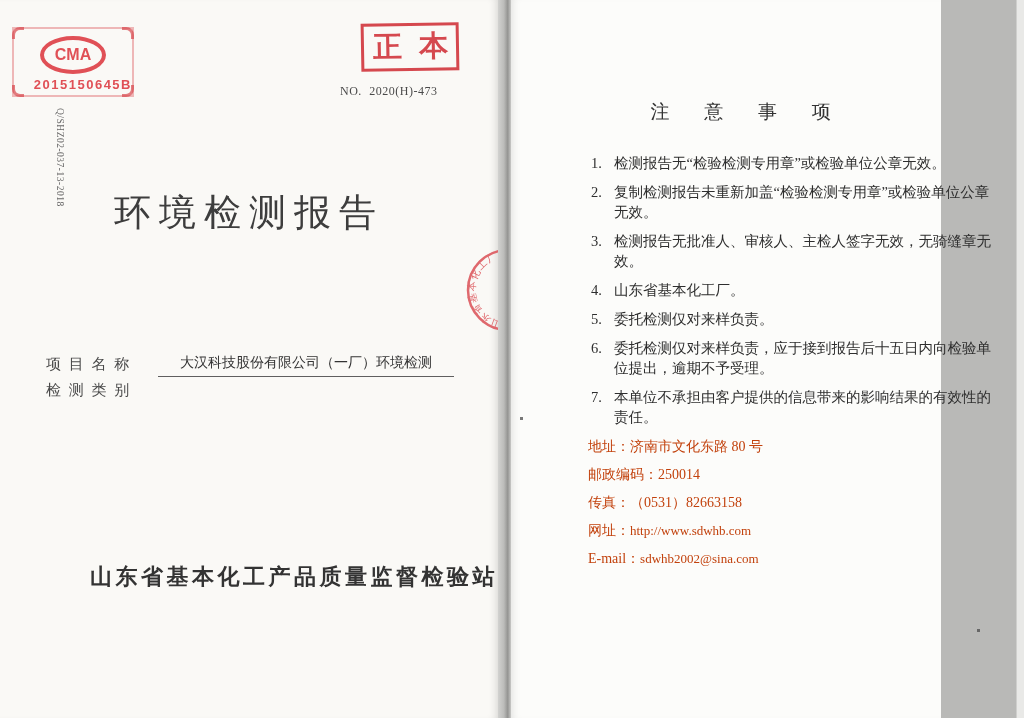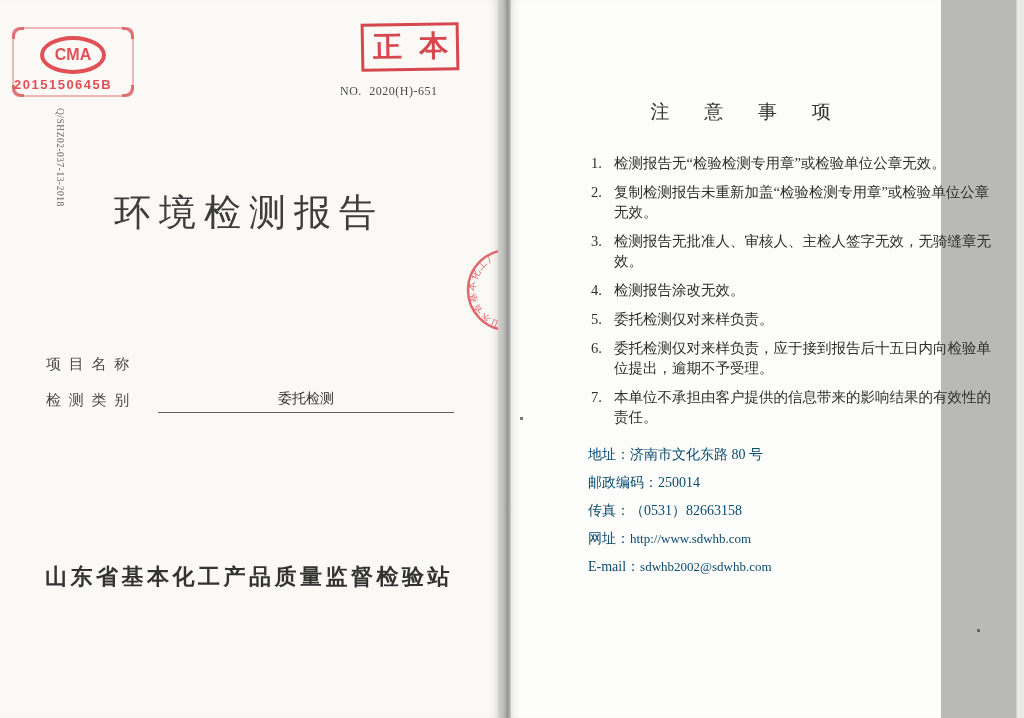--- a/index.html
+++ b/index.html
@@ -9,67 +9,67 @@
   
   .page{position:absolute;top:0;height:718px;}
   .page-left{left:0;width:498px;background:#faf9f6;box-shadow:inset -7px 0 9px -6px rgba(0,0,0,.16);}
   .page-gap{position:absolute;top:0;left:498px;width:13px;height:718px;
     background:linear-gradient(90deg,#d2d2d0 0%,#bcbcba 45%,#949492 75%,#c9c9c7 100%);}
   .page-right{left:511px;width:430px;background:#fcfcfa;box-shadow:inset 7px 0 9px -6px rgba(0,0,0,.12);}
   .edge-strip{position:absolute;top:0;left:1016px;width:8px;height:718px;background:#e9e9e7;border-left:1px solid #cfcfcd;}
 
   
   .cma-frame{position:absolute;left:12px;top:27px;width:118px;height:66px;
-    border:2px solid rgba(217,75,81,.38);border-radius:13px;}
+    border:2px solid rgba(217,75,81,.38);border-radius:0;}
   .cma-corner{position:absolute;width:9px;height:9px;}
   .c-tl{left:-2px;top:-2px;border-left:3px solid rgba(215,70,76,.7);border-top:3px solid rgba(215,70,76,.7);border-top-left-radius:8px;}
   .c-tr{right:-2px;top:-2px;border-right:3px solid rgba(215,70,76,.7);border-top:3px solid rgba(215,70,76,.7);border-top-right-radius:8px;}
   .c-bl{left:-2px;bottom:-2px;border-left:3px solid rgba(215,70,76,.7);border-bottom:3px solid rgba(215,70,76,.7);border-bottom-left-radius:8px;}
   .c-br{right:-2px;bottom:-2px;border-right:3px solid rgba(215,70,76,.7);border-bottom:3px solid rgba(215,70,76,.7);border-bottom-right-radius:8px;}
   .cma-oval{width:58px;height:30px;margin:7px auto 3px auto;border:4px solid #e05056;border-radius:50%;
     display:flex;align-items:center;justify-content:center;}
   .cma-text{font-family:"Liberation Sans","DejaVu Sans",sans-serif;font-weight:bold;font-size:16px;color:#e05056;letter-spacing:0;}
-  .cma-num{text-align:left;font-family:"Liberation Sans","DejaVu Sans",sans-serif;font-weight:bold;
+  .cma-num{text-align:right;font-family:"Liberation Sans","DejaVu Sans",sans-serif;font-weight:bold;
     font-size:13px;color:#e05056;letter-spacing:1.5px;}
 
   
   .zhengben{position:absolute;left:361px;top:23px;width:92px;height:42px;border:3px solid #d5484e;
     display:flex;align-items:center;justify-content:center;transform:rotate(-1deg);}
   .zhengben span{font-size:29px;font-weight:600;color:#d5484e;letter-spacing:17px;transform:translateX(9px);}
 
   .report-no{position:absolute;left:340px;top:84px;font-size:12px;color:#4a4a4a;word-spacing:4px;letter-spacing:.5px;}
 
   .std-code{position:absolute;left:55px;top:108px;writing-mode:vertical-rl;font-size:9.5px;color:#676767;letter-spacing:.5px;}
 
   .cover-title{position:absolute;left:0;top:188px;width:100%;text-align:center;
     font-size:37px;letter-spacing:8px;color:#3d3d3d;}
 
   
   .fields{position:absolute;left:46px;top:351px;width:408px;}
-  .field-row{display:flex;align-items:flex-end;min-height:26px;margin-bottom:10px;}
+  .field-row{display:flex;align-items:flex-end;min-height:26px;}
   .field-label{width:112px;font-size:15px;color:#4a4a4a;letter-spacing:2px;padding-bottom:3px;white-space:nowrap;}
   .field-value{flex:1;border-bottom:1px solid #5f5f5f;text-align:center;font-size:14px;color:#333;
     padding-bottom:5px;line-height:1.15;}
 
-  .org-name{position:absolute;left:0;top:562px;width:100%;text-align:center;
+  .org-name{position:absolute;left:0;top:562px;width:100%;text-align:right;
     font-size:22px;font-weight:700;letter-spacing:3.5px;color:#333;}
 
   
   .edge-seal{position:absolute;left:459px;top:248px;width:39px;height:94px;overflow:hidden;opacity:.9;}
 
   
   .notice-title{position:absolute;left:0;top:99px;width:100%;text-align:center;
     font-size:19px;letter-spacing:15px;color:#333;font-weight:500;transform:translateX(22px);}
   .notes{position:absolute;left:80px;top:153px;width:400px;}
   .note-item{display:flex;margin-bottom:9px;font-size:14.5px;line-height:20px;color:#2e2e2e;}
   .note-num{width:23px;flex:none;}
   .note-text{flex:1;}
 
   .contact{position:absolute;left:77px;top:439px;}
-  .contact-line{margin-bottom:13px;font-size:14px;line-height:15px;color:#0c4a6e;margin-top:8px;}
+  .contact-line{margin-bottom:13px;font-size:14px;line-height:15px;color:#c2410c;}
   .contact-line .mono{font-family:Liberation Serif, serif;font-size:13px;}
 
   .speck{position:absolute;background:#4c4c4c;opacity:.75;}
   .speck-1{left:520px;top:417px;width:3px;height:3px;}
   .speck-2{left:977px;top:629px;width:3px;height:3px;}
 </style>
 </head>
 <body>
 
 <div class="canvas">
@@ -84,33 +84,33 @@
       <div class="cma-oval">
         <span class="cma-text">CMA</span>
       </div>
       <div class="cma-num">2015150645B</div>
     </div>
 
     <div class="zhengben">
       <span>正本</span>
     </div>
 
-    <div class="report-no">NO. 2020(H)-651</div>
+    <div class="report-no">NO. 2020(H)-473</div>
 
     <div class="std-code">Q/SHZ02-037-13-2018</div>
 
     <h1 class="cover-title" style="margin:0;font-weight:400;">环境检测报告</h1>
 
     <div class="fields">
       <div class="field-row">
         <span class="field-label">项 目 名 称</span>
+        <span class="field-value">大汉科技股份有限公司（一厂）环境检测</span>
       </div>
       <div class="field-row">
         <span class="field-label">检 测 类 别</span>
-        <span class="field-value">委托检测</span>
       </div>
     </div>
 
     <div class="org-name">山东省基本化工产品质量监督检验站</div>
 
     <div class="edge-seal">
       <svg width="90" height="90" viewBox="0 0 90 90">
         <circle cx="49" cy="42" r="40" fill="none" stroke="#dd5a60" stroke-width="2.5"></circle>
         <path id="sealArc" d="M 49 75 A 33 33 0 0 1 49 9" fill="none"></path>
         <text font-size="10" fill="#dd5a60" letter-spacing="1">
@@ -134,21 +134,21 @@
       <div class="note-item">
         <span class="note-num">2.</span>
         <span class="note-text">复制检测报告未重新加盖“检验检测专用章”或检验单位公章无效。</span>
       </div>
       <div class="note-item">
         <span class="note-num">3.</span>
         <span class="note-text">检测报告无批准人、审核人、主检人签字无效，无骑缝章无效。</span>
       </div>
       <div class="note-item">
         <span class="note-num">4.</span>
-        <span class="note-text">检测报告涂改无效。</span>
+        <span class="note-text">山东省基本化工厂。</span>
       </div>
       <div class="note-item">
         <span class="note-num">5.</span>
         <span class="note-text">委托检测仅对来样负责。</span>
       </div>
       <div class="note-item">
         <span class="note-num">6.</span>
         <span class="note-text">委托检测仅对来样负责，应于接到报告后十五日内向检验单位提出，逾期不予受理。</span>
       </div>
       <div class="note-item">
@@ -164,21 +164,21 @@
       <div class="contact-line">
         <span>邮政编码：</span><span>250014</span>
       </div>
       <div class="contact-line">
         <span>传真：</span><span>（0531）82663158</span>
       </div>
       <div class="contact-line">
         <span>网址：</span><span class="mono">http://www.sdwhb.com</span>
       </div>
       <div class="contact-line">
-        <span>E-mail：</span><span class="mono">sdwhb2002@sdwhb.com</span>
+        <span>E-mail：</span><span class="mono">sdwhb2002@sina.com</span>
       </div>
     </div>
   </section>
 
   <div class="edge-strip"></div>
   <div class="speck speck-1"></div>
   <div class="speck speck-2"></div>
 </div>
 
 </body></html>

